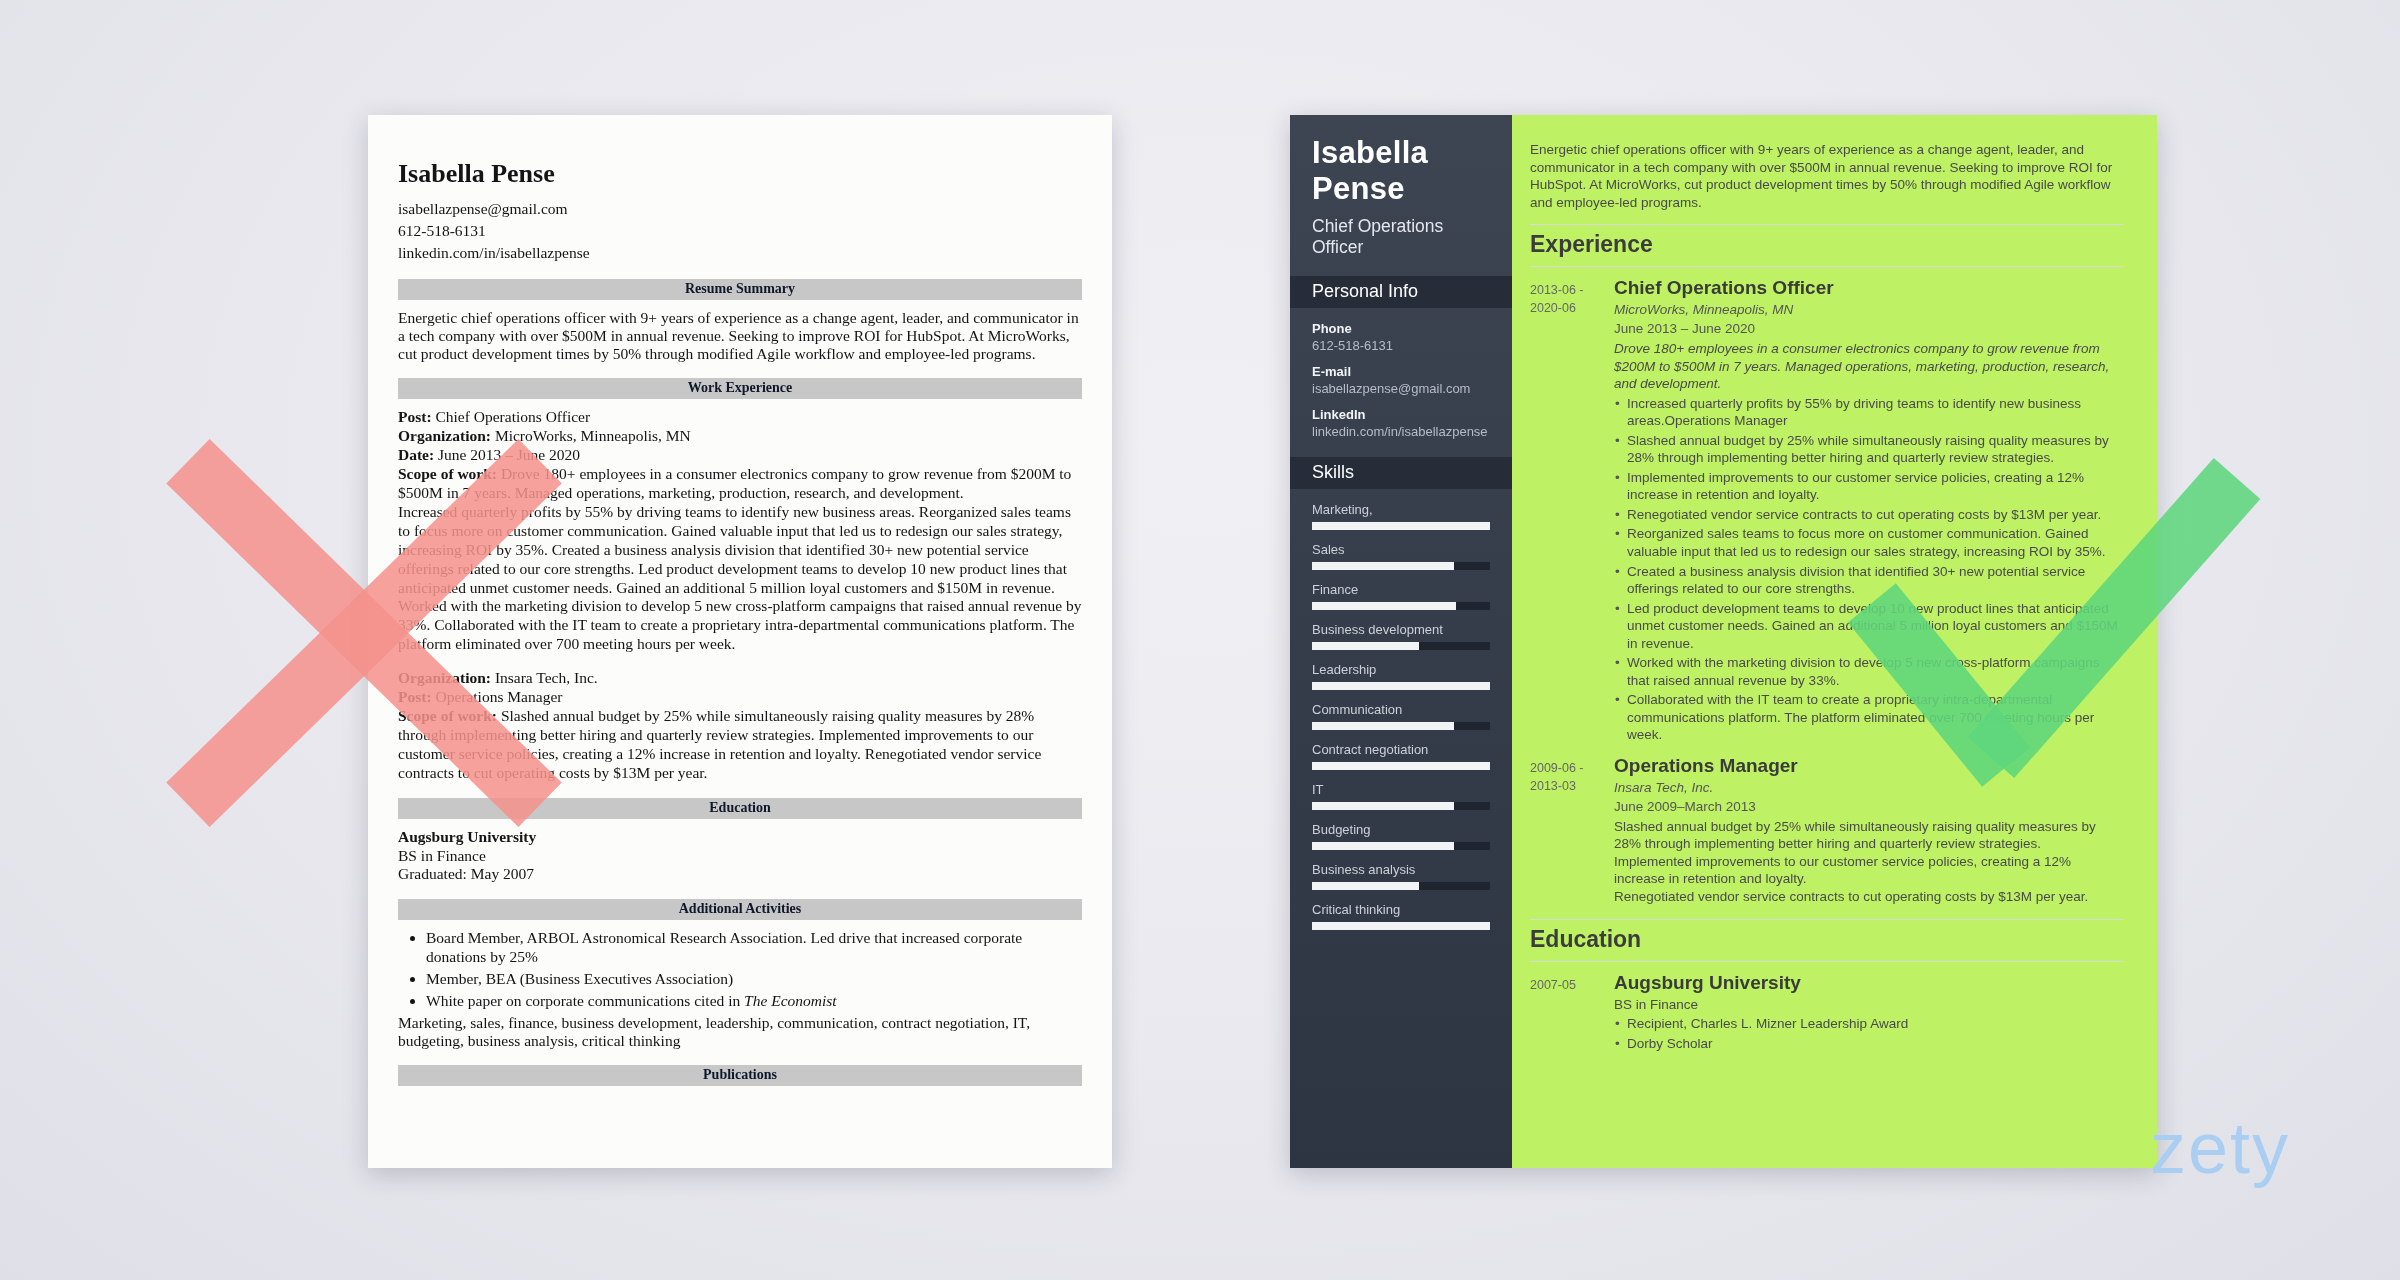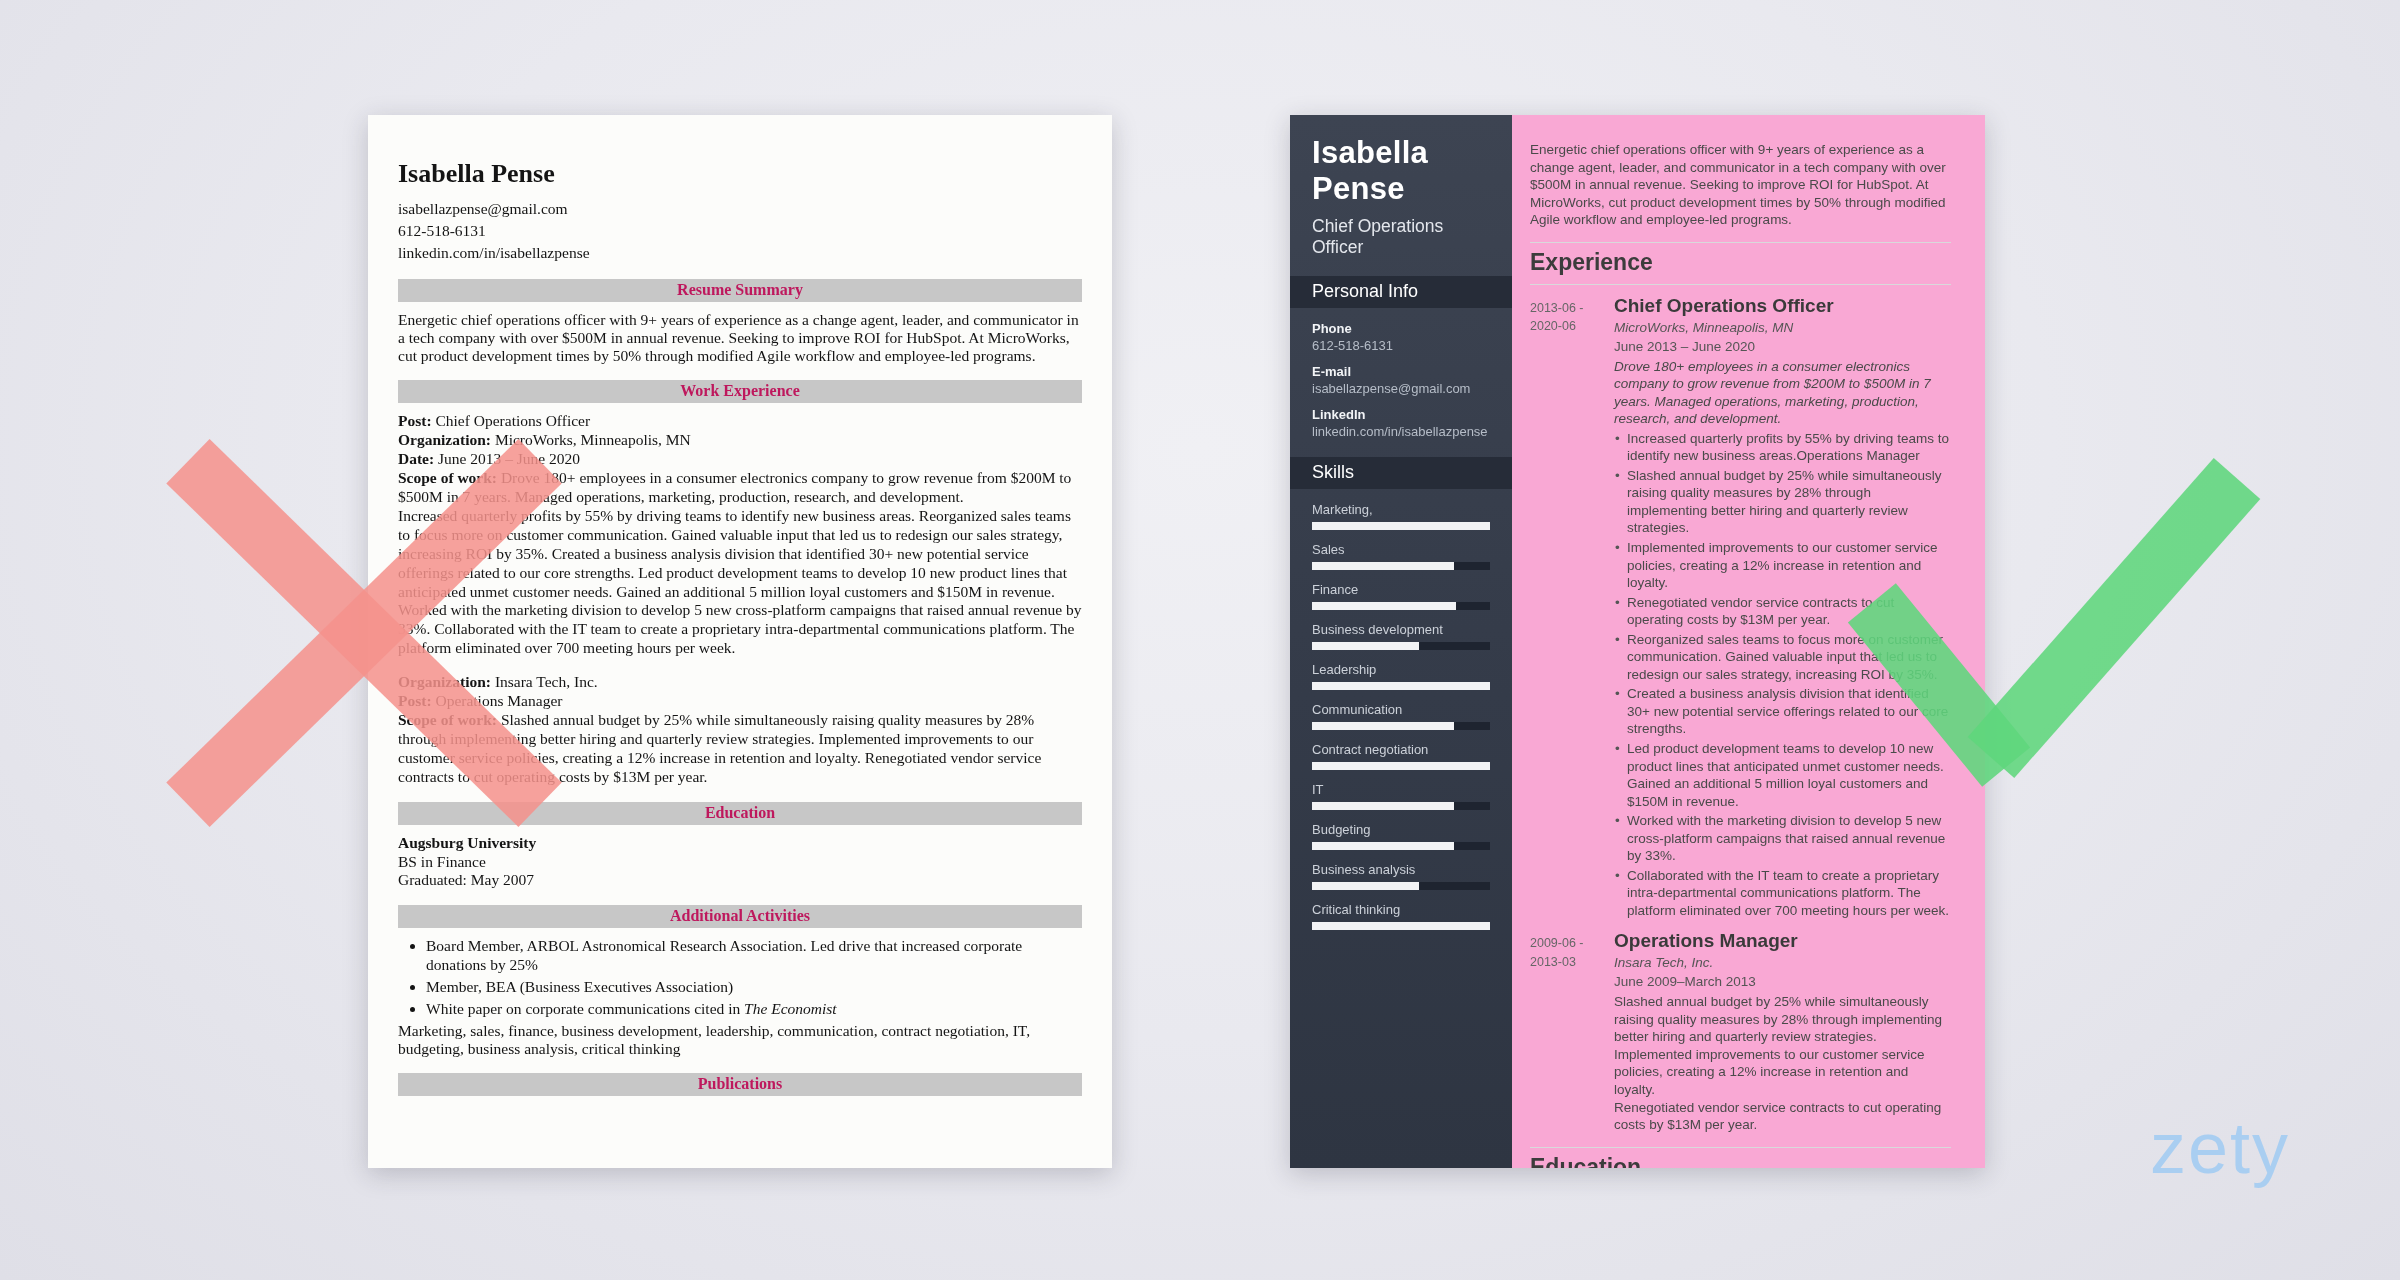--- a/index.html
+++ b/index.html
@@ -17,30 +17,30 @@
   
   .page-left {
     left:368px; width:744px; background:#fcfcfa;
     padding:44px 30px 0 30px; overflow:hidden;
     font-family:"Liberation Serif", serif; color:#141414;
   }
   .l-name { font-size:26px; font-weight:bold; margin:0 0 9px 0; }
   .l-contact div { font-size:15.5px; line-height:1.42; }
   .l-bar {
     background:#c7c7c7; text-align:center; font-weight:bold;
-    font-size:16px; padding:2px 0 3px; margin:15px 0 9px 0; color:#be185d;
+    font-size:14px; padding:2px 0 3px; margin:15px 0 9px 0; color:#0f172a;
   }
   .l-text { font-size:15.5px; line-height:1.17; margin:0; }
   .l-line { font-size:15.5px; line-height:1.22; }
   .l-job { margin-bottom:15px; }
   ul.l-list { margin:2px 0 0 28px; padding:0; }
   ul.l-list li { font-size:15.5px; line-height:1.22; margin-bottom:3px; }
 
   
-  .page-right { left:1290px; width:695px; background:#f9a8d4; display:flex; }
+  .page-right { left:1290px; width:867px; background:#bef264; display:flex; }
   .sidebar {
     width:222px; flex:none; color:#fff;
     background:linear-gradient(180deg,#3d4452 0%, #343b49 55%, #2e3542 100%);
     padding:20px 22px 0 22px;
   }
   .s-name { font-size:31px; font-weight:bold; line-height:36px; letter-spacing:.3px; }
   .s-title { font-size:17.5px; color:#e4e7ed; margin-top:9px; }
   .s-strip {
     margin:18px -22px 13px -22px; padding:5px 22px 6px;
     background:#262c38; font-size:18px; font-weight:normal;

